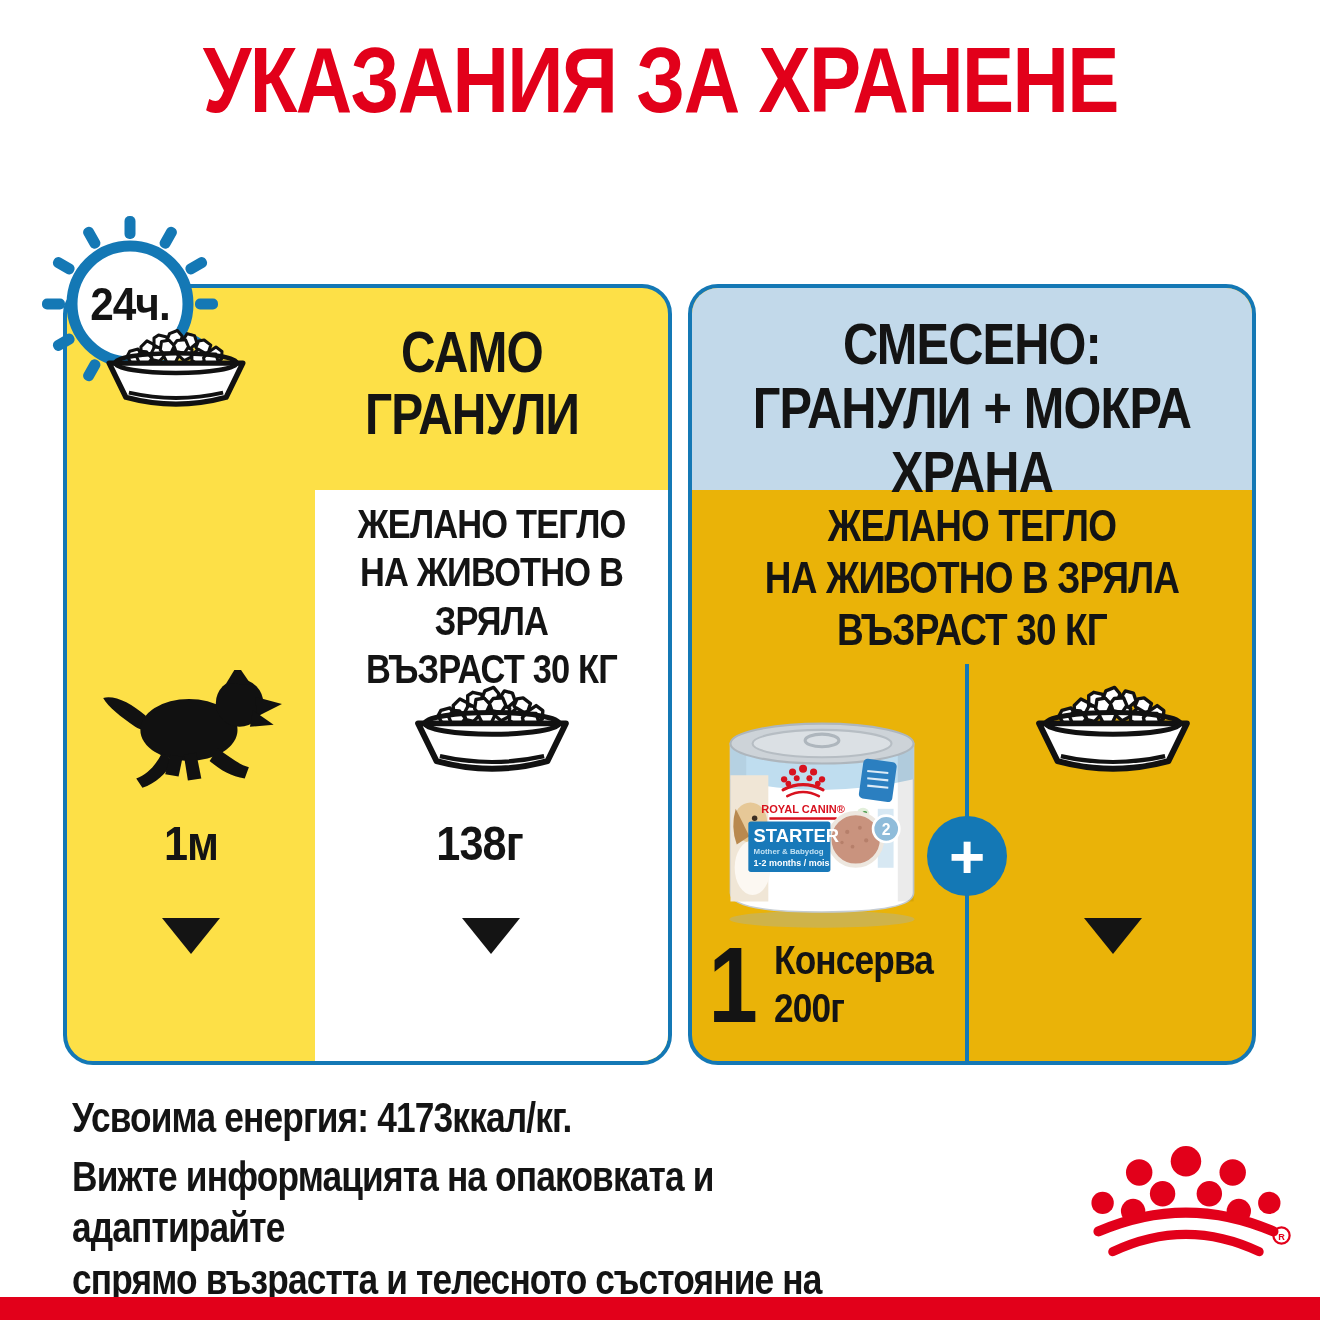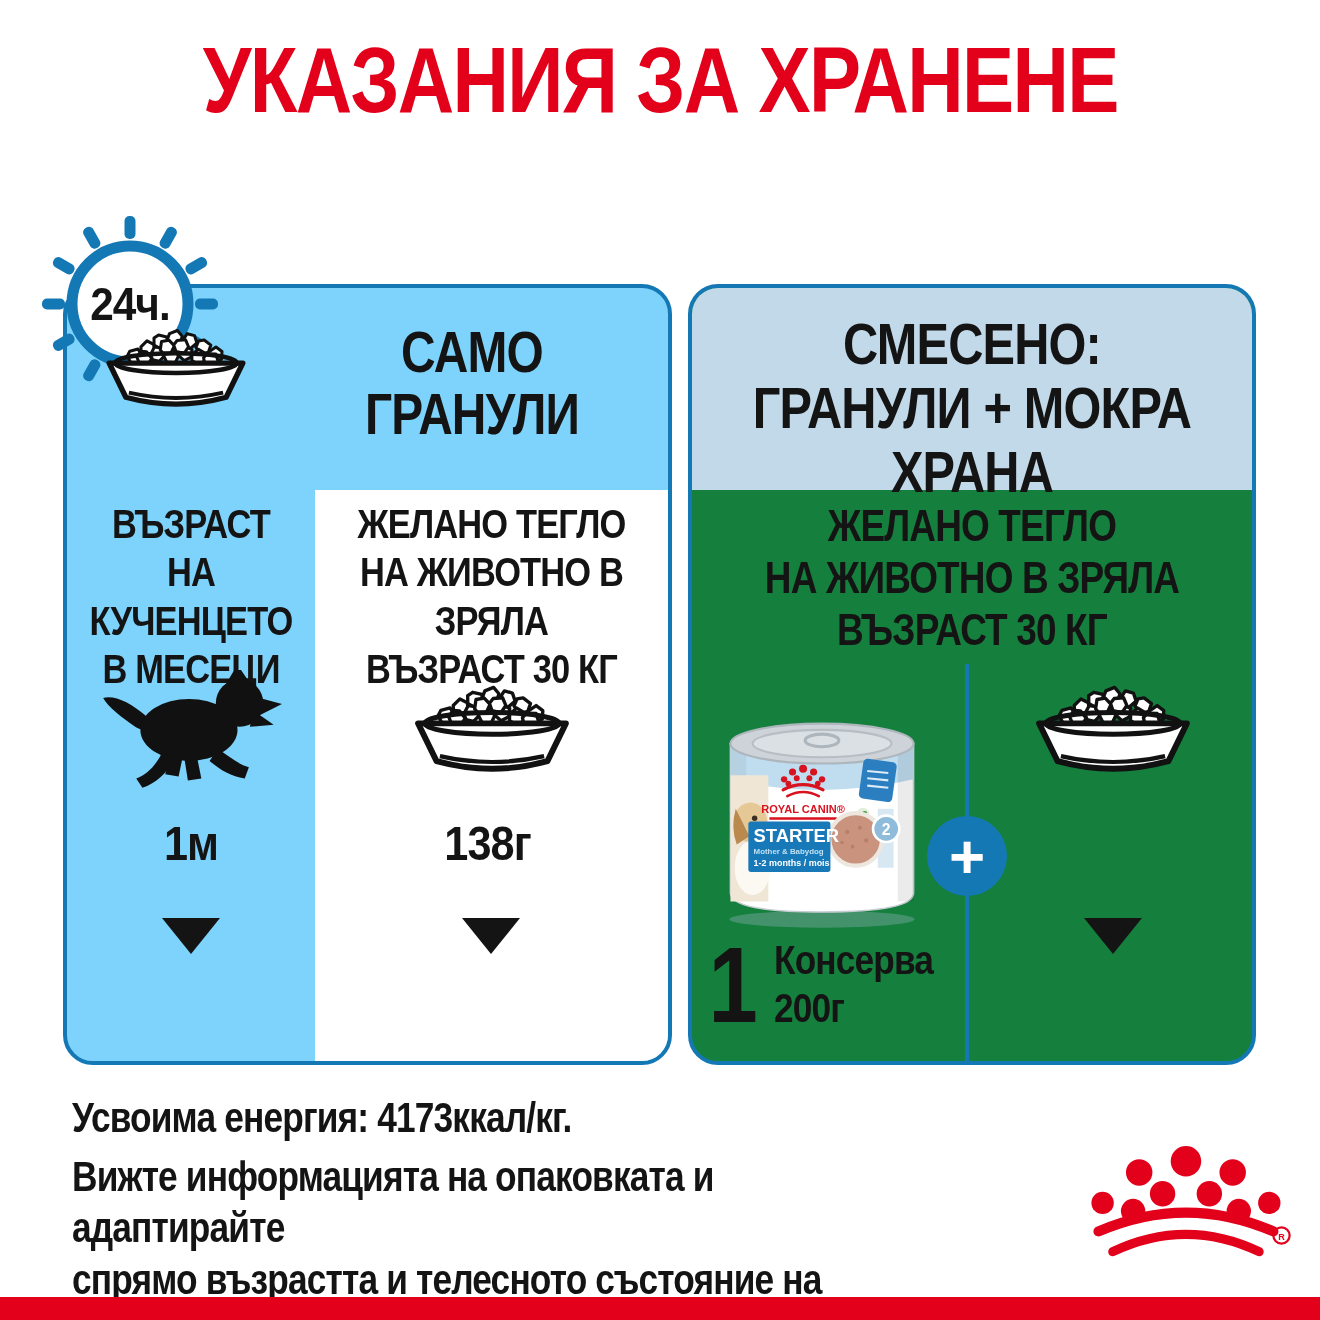--- a/index.html
+++ b/index.html
@@ -16,22 +16,22 @@
   .clock-label{position:absolute;left:0;top:0;width:176px;height:176px;display:flex;
                align-items:center;justify-content:center;font-size:46px;font-weight:700;
                letter-spacing:-1px;transform:scaleX(.92);}
 
   
   .bowl-a{position:absolute;left:100px;top:322px;width:152px;height:95px;z-index:6;}
 
   
   .panel{position:absolute;top:284px;height:781px;border:4px solid #1478B5;border-radius:30px;
          box-sizing:border-box;overflow:hidden;z-index:1;}
-  .panel-left{left:63px;width:609px;background:#7dd3fc;}
-  .panel-right{left:688px;width:568px;background:#15803d;}
+  .panel-left{left:63px;width:609px;background:#fde047;}
+  .panel-right{left:688px;width:568px;background:#eab308;}
 
   .pre{white-space:pre-line;}
   .center{text-align:center;}
 
   .lp-title{position:absolute;left:225px;width:360px;top:34px;font-size:57px;line-height:1.08;
             font-weight:700;letter-spacing:-1px;}
   .lp-title .sx, .rp-title .sx, .colh .sx, .val .sx, .foot .sx{display:block;transform:scaleX(.84);transform-origin:50% 0;}
 
   .col-weight-bg{position:absolute;left:248px;right:0;top:202px;bottom:0;background:#ffffff;}
 
@@ -44,21 +44,21 @@
   .puppy-slot{left:10px;width:228px;top:382px;}
   .bowl-b{left:258px;width:333px;top:390px;}
   .bowl-c{left:281px;width:279px;top:390px;}
   .bowl-svg{width:168px;height:105px;}
 
   .val{position:absolute;font-size:48px;font-weight:700;letter-spacing:-1px;}
   .val .sx{transform:scaleX(.9);}
   .v1{top:528px;}
   .v2{top:678px;}
   .val-age{left:0;width:248px;}
-  .val-weight{left:244px;width:353px;text-align:center;}
+  .val-weight{left:236px;width:353px;text-align:center;}
   .val-mix{left:281px;width:279px;}
 
   .tri{position:absolute;top:630px;width:0;height:0;border-left:29px solid transparent;
        border-right:29px solid transparent;border-top:36px solid #141414;}
   .tri-age{left:95px;} .tri-weight{left:395px;} .tri-mix{left:392px;}
 
   
   .rp-headband{position:absolute;left:0;right:0;top:0;height:202px;background:#C2D9EA;}
   .rp-title{position:absolute;left:0;width:100%;top:24px;font-size:58px;line-height:1.1;
             font-weight:700;letter-spacing:-1px;}
@@ -170,25 +170,20 @@
   </div>
 
   <div class="panel panel-left">
     <div class="col-weight-bg"></div>
 
     <div class="lp-title center">
       <span class="sx pre">САМО
 ГРАНУЛИ</span>
     </div>
 
-    <div class="colh colh-age center">
-      <span class="sx pre">ВЪЗРАСТ НА
-КУЧЕНЦЕТО
-В МЕСЕЦИ</span>
-    </div>
     <div class="colh colh-weight center">
       <span class="sx pre">ЖЕЛАНО ТЕГЛО
 НА ЖИВОТНО В ЗРЯЛА
 ВЪЗРАСТ 30 КГ</span>
     </div>
 
     <div class="icon-slot puppy-slot">
       <svg viewBox="0 0 180 120" width="186" height="124" fill="#111">
         <path d="M46,44 C32,32 16,24 5,27 C10,36 22,45 36,55 C40,58 46,59 50,57 Z"></path>
         <ellipse cx="88" cy="58" rx="47" ry="30"></ellipse>

